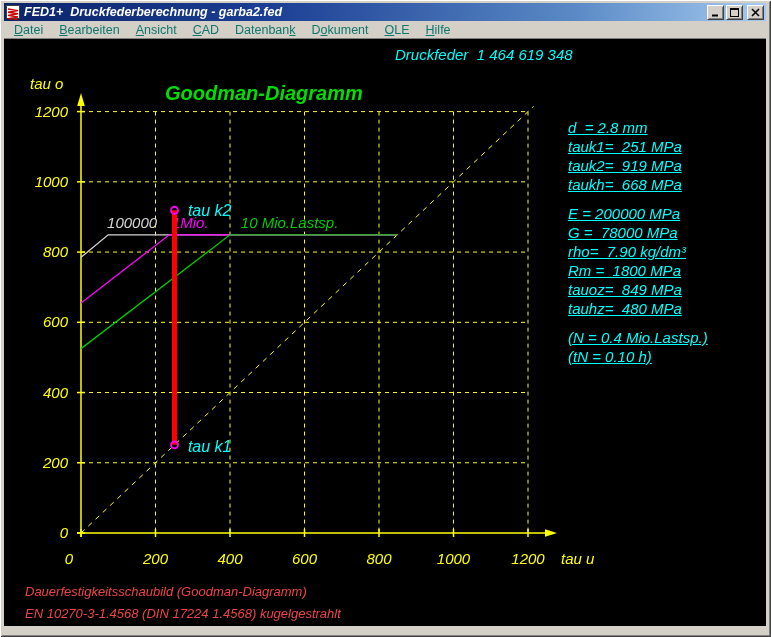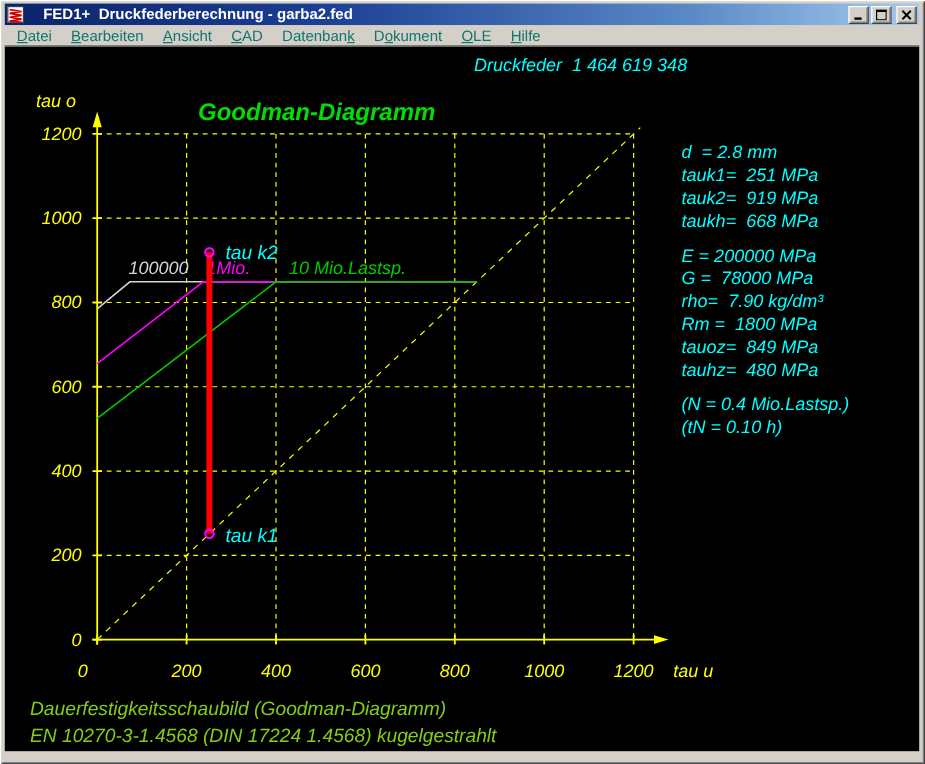--- a/index.html
+++ b/index.html
@@ -12,22 +12,22 @@
     box-shadow: inset 1px 1px 0 #ffffff, inset -1px -1px 0 #404040,
                 inset 2px 2px 0 #d4d0c8, inset -2px -2px 0 #808080;
   }
   .titlebar {
     height:18px; display:flex; align-items:center;
     background:linear-gradient(to right,#0a246a 0%,#1c3f94 35%,#5a8ac6 75%,#a6caf0 100%);
     padding:0 2px;
   }
   .app-icon { width:14px; height:14px; background:#fff; border:1px solid #404040; flex:0 0 auto; }
   .title-text {
-    color:#fff; font-weight:bold; font-size:12.5px; margin-left:16px; flex:1;
-    white-space:pre; overflow:hidden; line-height:18px;
+    color:#fff; font-weight:bold; font-size:12.5px; margin-left:4px; flex:1;
+    white-space:pre; overflow:hidden; line-height:18px;font-style:italic;
   }
   .tb-btn {
     width:17px; height:15px; margin-left:2px; background:#d4d0c8;
     border:1px solid; border-color:#ffffff #404040 #404040 #ffffff;
     box-shadow: inset 1px 1px 0 #d4d0c8, inset -1px -1px 0 #808080;
     display:flex; align-items:center; justify-content:center; padding:0;
   }
   .tb-btn.close { margin-left:4px; }
   .menubar {
     height:17px; display:flex; align-items:center; background:#d4d0c8;
@@ -37,26 +37,26 @@
   .client {
     position:relative; width:762px; height:588px; background:#000;
     overflow:hidden; border-top:1px solid #808080;
   }
   .client svg text { font-family:"Liberation Sans", sans-serif; font-style:italic; }
   .part-number {
     position:absolute; left:391px; top:7px; color:#00ffff;
     font-style:italic; font-size:15px; white-space:pre;
   }
   .info-panel { position:absolute; left:564px; top:79px; color:#00ffff;
-    font-style:italic; font-size:15px; }
+    font-style:italic; font-size:15px;text-decoration:underline; }
   .info-block { white-space:pre; line-height:19px; }
   .info-block + .info-block { margin-top:10px; }
   .footer-note {
-    position:absolute; left:21px; top:542px; color:#84cc16;
-    font-style:italic; font-size:16px; white-space:pre; line-height:22px;
+    position:absolute; left:21px; top:542px; color:#ef4444;
+    font-style:italic; font-size:13px; white-space:pre; line-height:22px;
   }
 </style>
 </head>
 <body>
 
 <div class="window">
 
   <div class="titlebar">
     <span class="app-icon">
       <svg width="12" height="12" viewBox="0 0 12 12">

